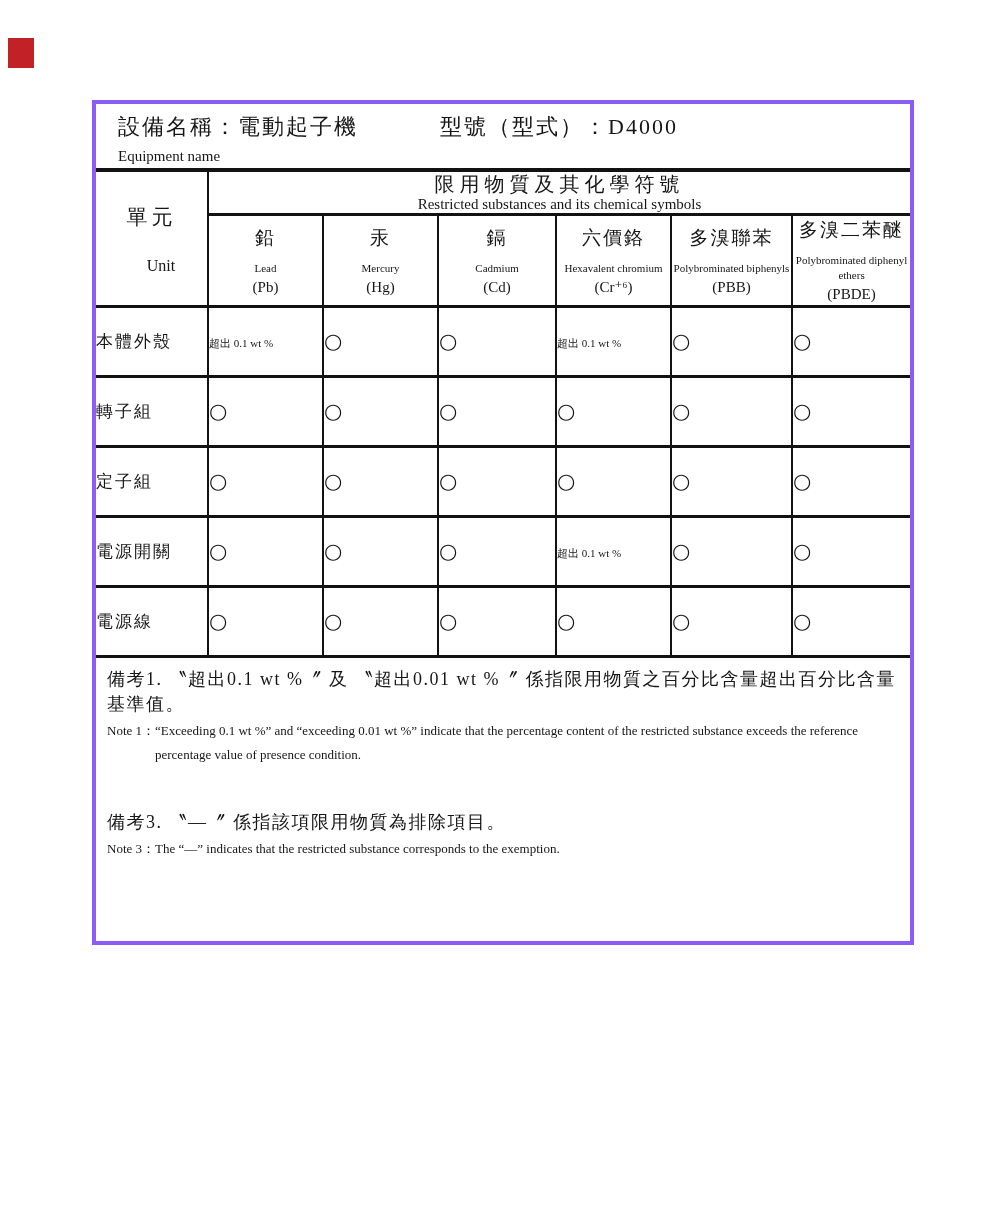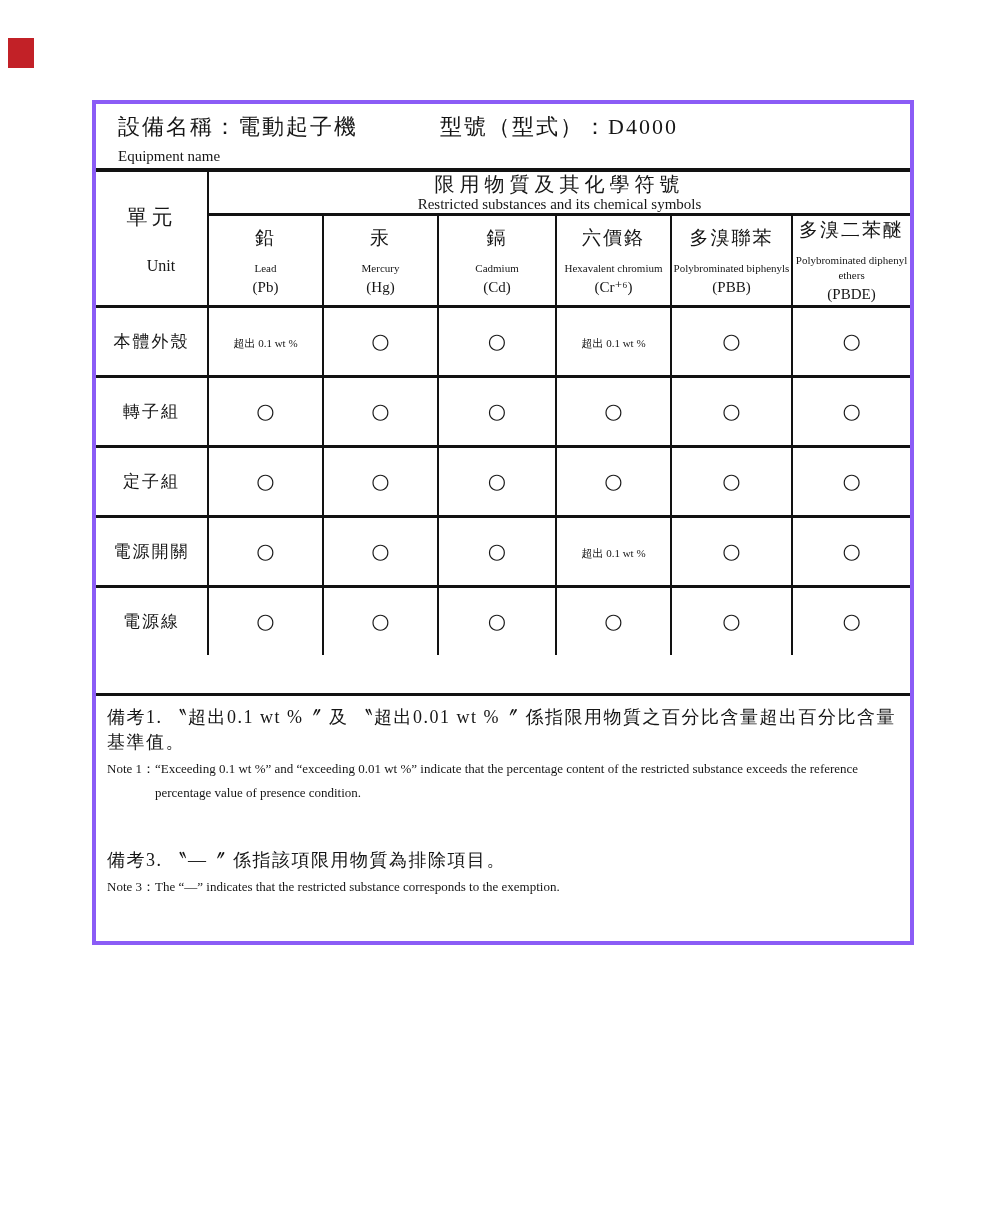--- a/index.html
+++ b/index.html
@@ -63,21 +63,21 @@
   .unit-cell { text-align: center; }
   .unit-zh { font-size: 21px; letter-spacing: 4px; }
   .unit-en { font-size: 16px; margin-top: 26px; margin-left: 19px; }
   .rs-cell { height: 40px; text-align: center; }
   .rs-zh { font-size: 20px; letter-spacing: 5px; line-height: 24px; }
   .rs-en { font-size: 15px; line-height: 17px; }
   .sub-cell { height: 89px; text-align: center; }
   .sub-zh  { font-size: 19px; letter-spacing: 2px; line-height: 24px; }
   .sub-en  { font-size: 11px; line-height: 15px; margin-top: 11px; }
   .sub-sym { font-size: 15px; line-height: 17px; margin-top: 3px; }
-  tr.data-row td { height: 67px; text-align: center; }
+  tr.data-row td { height: 67px; }
   td.row-label {
     text-align: left;
     padding-left: 12px;
     font-size: 17px;
     letter-spacing: 2px;
   }
   .circle-mark {
     font-family: "DejaVu Sans", "Liberation Sans", sans-serif;
     font-size: 21px;
     line-height: 21px;
@@ -85,21 +85,20 @@
   .exceed-value {
     font-family: Liberation Serif, serif;
     font-size: 11px;
     white-space: nowrap;
     margin-top: 48px;
   }
   
   .notes-section {
     border-top: 3px solid #121212;
     padding: 9px 14px 0 11px;
-    margin-top: 38px;
   }
   .note-block + .note-block { margin-top: 43px; }
   .note-zh { font-size: 18px; letter-spacing: 1.5px; line-height: 25px; }
   .note-en {
     font-size: 13px;
     line-height: 24px;
     margin-top: 2px;
     padding-left: 48px;
     text-indent: -48px;
   }

